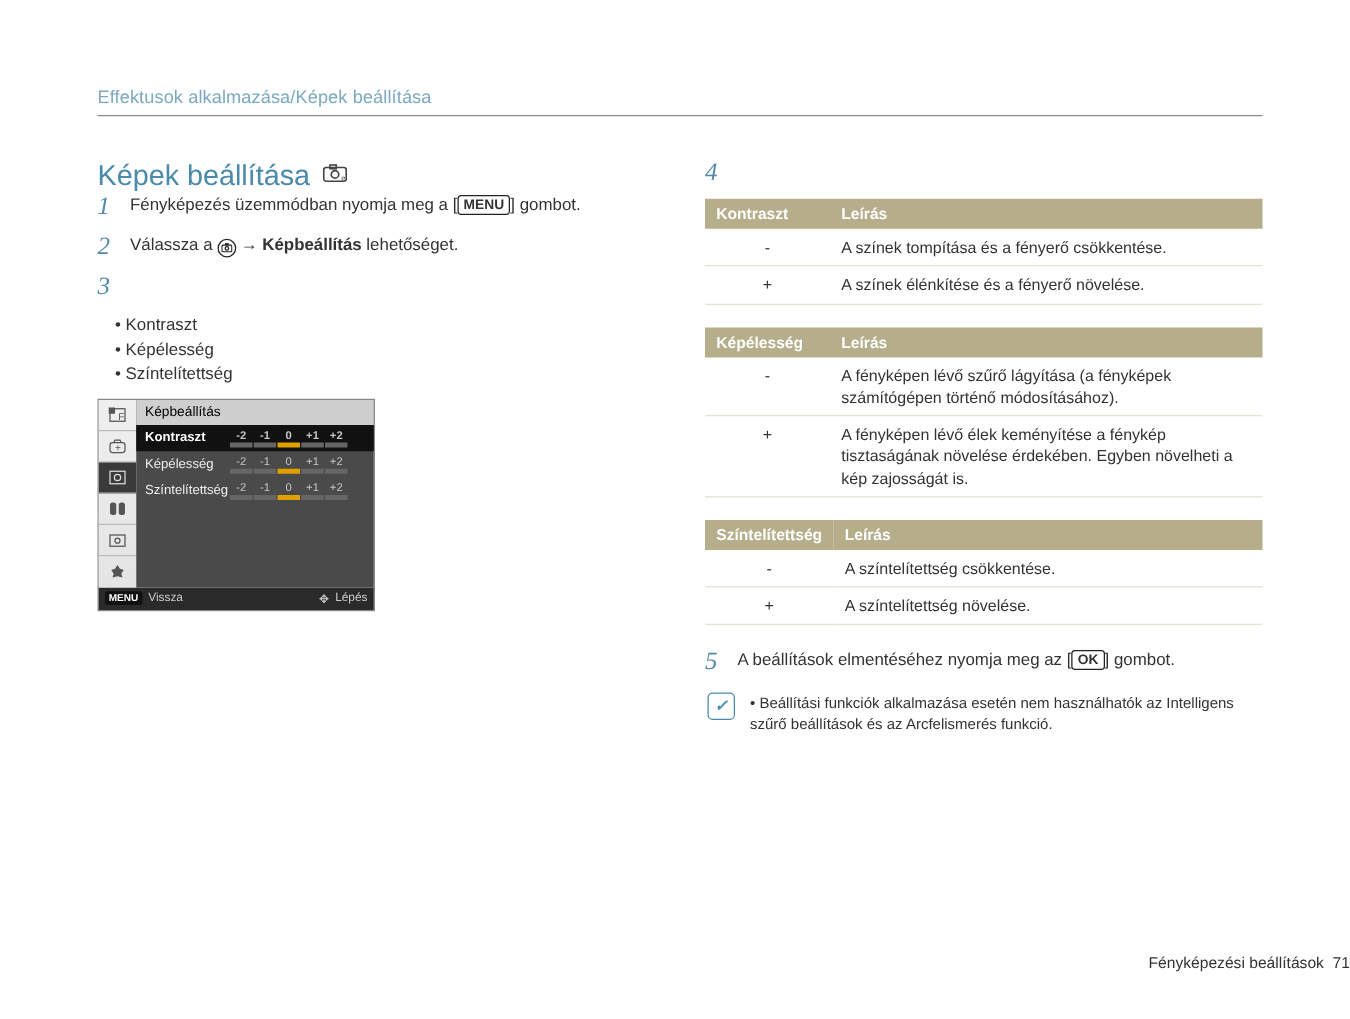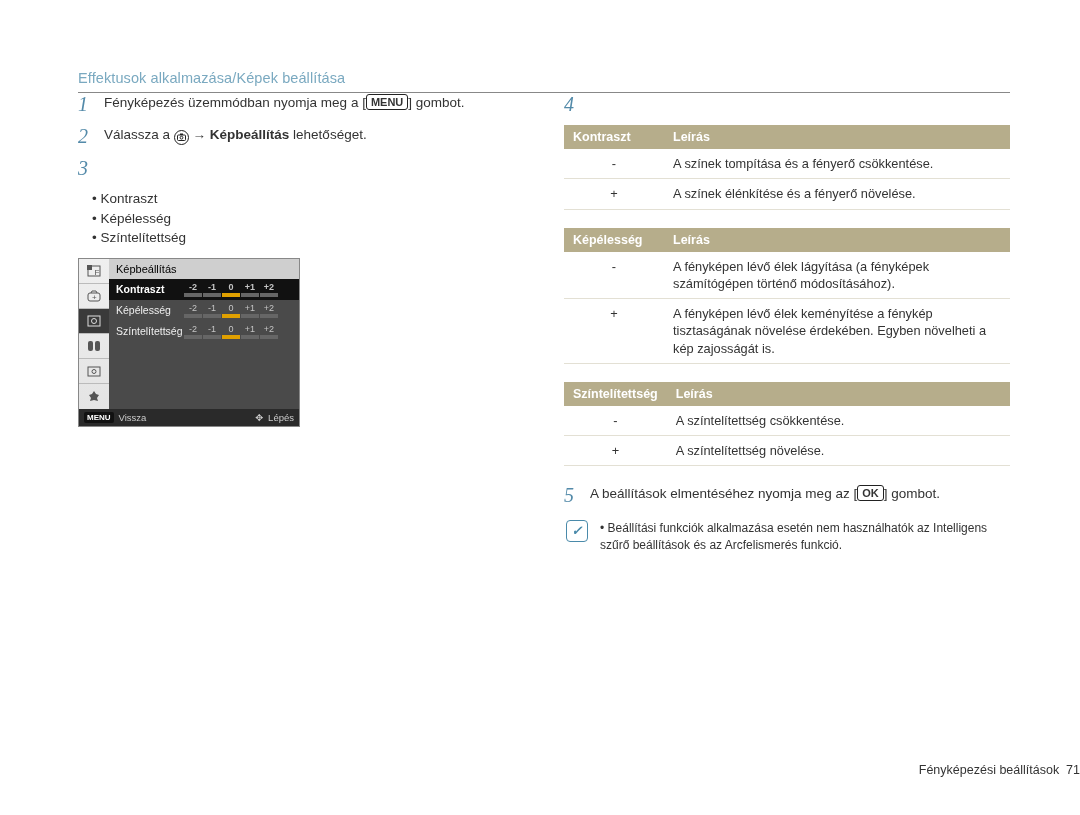--- a/index.html
+++ b/index.html
@@ -13,20 +13,21 @@
     position: relative;
   }
   .page {
     padding: 70px 70px 0 78px;
   }
   .breadcrumb {
     color: #7aa9c0;
     font-size: 14.5px;
     border-bottom: 1px solid #888;
     padding-bottom: 6px;
+    margin-bottom: 34px;
     letter-spacing: .1px;
   }
   .columns {
     display: flex;
     gap: 40px;
   }
   .col { flex: 1; }
   .section-title {
     color: #4a8aaa;
     font-size: 23px;
@@ -190,20 +191,31 @@
 </style>
 </head>
 <body>
 
 <div class="page">
   <div class="breadcrumb">Effektusok alkalmazása/Képek beállítása</div>
 
   <div class="columns">
 
     <div class="col">
+      <div>
+        <span class="section-title">Képek beállítása</span>
+        <span class="title-icon">
+          <svg width="20" height="15" viewBox="0 0 20 15">
+              <rect x="1" y="3" width="18" height="11" rx="2" fill="none" stroke="#444" stroke-width="1.3"></rect>
+              <rect x="6" y="1" width="5" height="3" fill="none" stroke="#444" stroke-width="1.3"></rect>
+              <circle cx="10" cy="8.5" r="3" fill="none" stroke="#444" stroke-width="1.3"></circle>
+              <text x="15" y="14" font-size="5" fill="#444">P</text>
+            </svg>
+        </span>
+      </div>
 
       <ol class="steps">
         <li>
           <span class="step-num">1</span>
           <span class="step-body">
             <span>Fényképezés üzemmódban nyomja meg a [</span><span class="btn-label">MENU</span><span>] gombot.</span>
           </span>
         </li>
         <li>
           <span class="step-num">2</span>
@@ -339,21 +351,21 @@
         </table>
 
       <table class="desc">
         <tbody>
             <tr>
               <th>Képélesség</th>
               <th>Leírás</th>
             </tr>
         <tr>
               <td>-</td>
-              <td>A fényképen lévő élek lágyítása (a fényképek számítógépen történő módosításához).</td>
+              <td>A fényképen lévő szűrő lágyítása (a fényképek számítógépen történő módosításához).</td>
             </tr>
         <tr>
               <td>+</td>
               <td>A fényképen lévő élek keményítése a fénykép tisztaságának növelése érdekében. Egyben növelheti a kép zajosságát is.</td>
             </tr>
       </tbody>
         </table>
 
       <table class="desc">
         <tbody>

